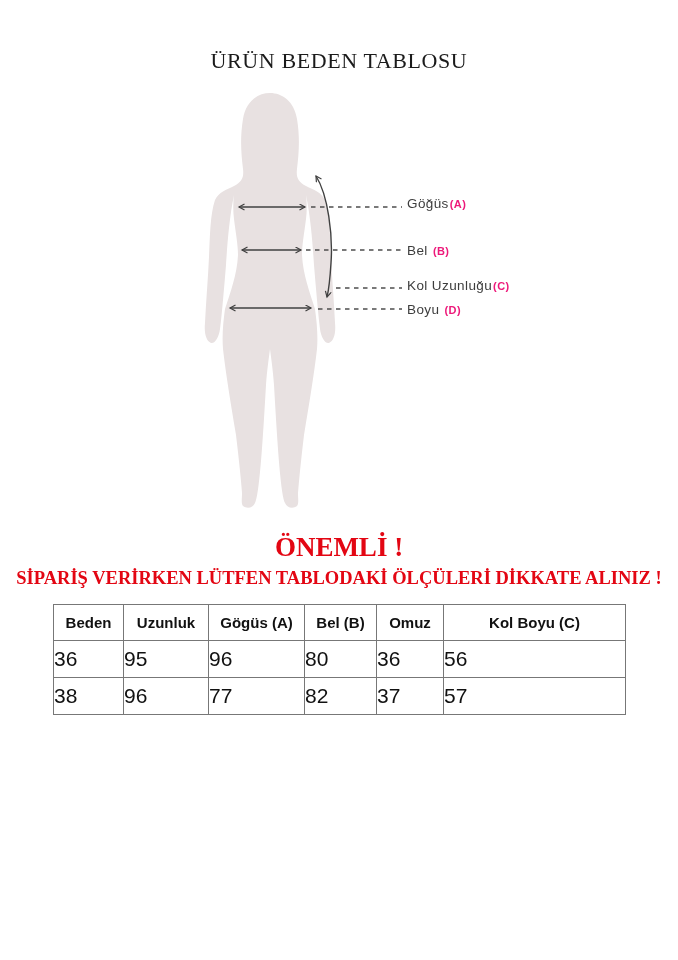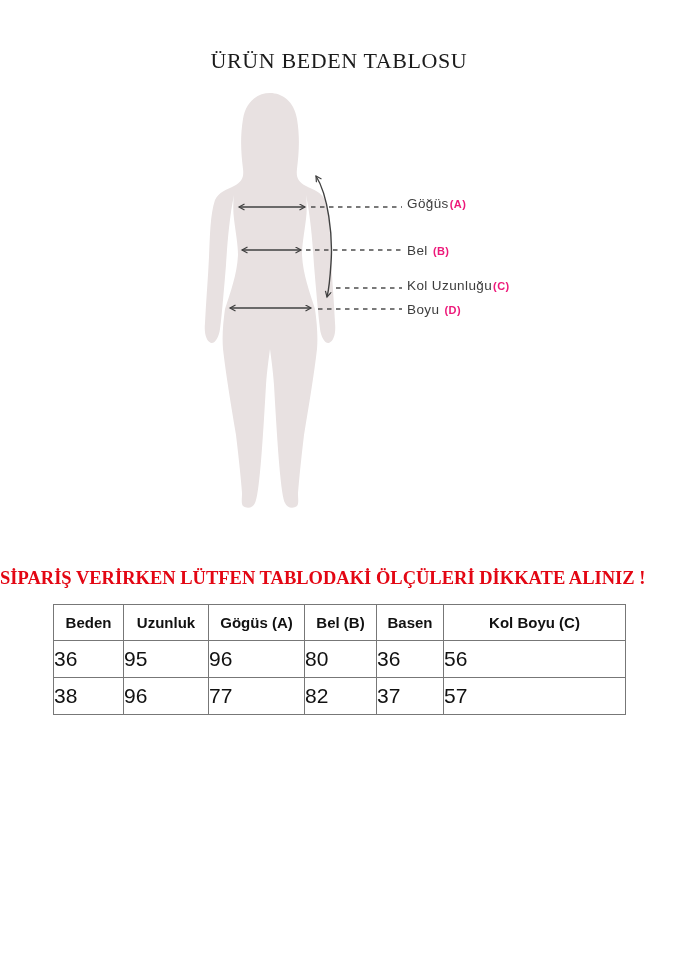--- a/index.html
+++ b/index.html
@@ -63,21 +63,21 @@
     font-family: "Liberation Serif", serif;
     font-size: 27px;
     font-weight: 700;
     color: #e30613;
   }
   .notice-warning {
     position: absolute;
     top: 568px;
     left: 0;
     width: 100%;
-    text-align: left;
+    text-align: center;
     font-family: "Liberation Serif", serif;
     font-size: 18.5px;
     font-weight: 700;
     color: #e30613;
   }
 
   
   .size-table {
     position: absolute;
     left: 53px;
@@ -177,38 +177,39 @@
   <div class="m-label" style="top:243px">
     <span>Bel</span> <span class="letter">(B)</span>
   </div>
   <div class="m-label" style="top:278px">
     <span>Kol Uzunluğu</span><span class="letter">(C)</span>
   </div>
   <div class="m-label" style="top:302px">
     <span>Boyu</span> <span class="letter">(D)</span>
   </div>
 
+  <div class="notice-heading">ÖNEMLİ !</div>
   <div class="notice-warning">SİPARİŞ VERİRKEN LÜTFEN TABLODAKİ ÖLÇÜLERİ DİKKATE ALINIZ !</div>
 
   <table class="size-table">
     <colgroup>
       <col style="width:70px">
         <col style="width:85px">
         <col style="width:96px">
       <col style="width:72px">
         <col style="width:67px">
         <col style="width:182px">
     </colgroup>
     <thead>
       <tr>
         <th>Beden</th>
         <th>Uzunluk</th>
         <th>Gögüs (A)</th>
         <th>Bel (B)</th>
-        <th>Basen</th>
+        <th>Omuz</th>
         <th>Kol Boyu (C)</th>
       </tr>
     </thead>
     <tbody>
       <tr>
         <td>36</td>
         <td>95</td>
         <td>96</td>
         <td>80</td>
         <td>36</td>

